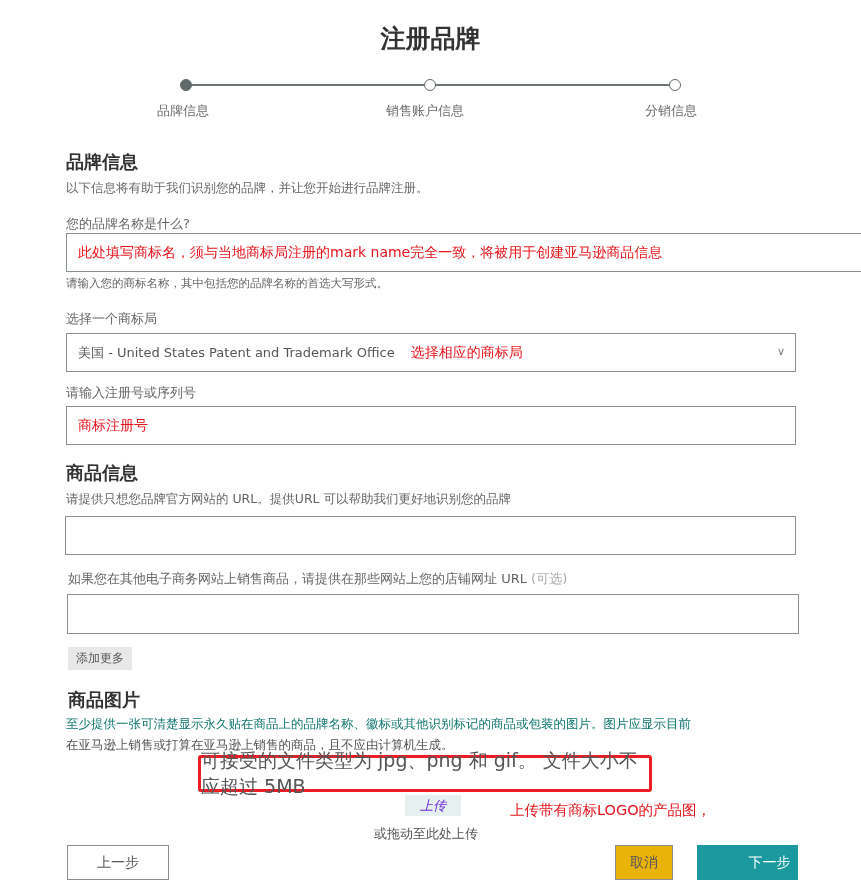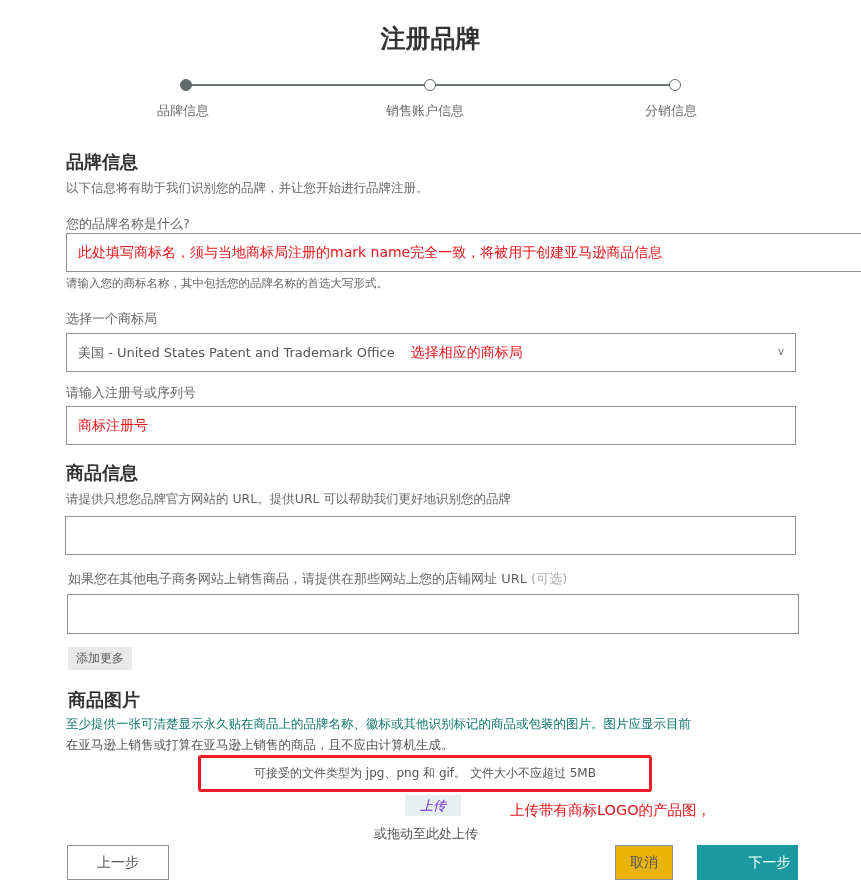--- a/index.html
+++ b/index.html
@@ -19,21 +19,21 @@
   .label { position: absolute; left: 66px; font-size: 13px; color: #666; }
   .hint { position: absolute; left: 66px; font-size: 11.5px; color: #666; }
 
   .field { position: absolute; border: 1px solid #8a9191; background: #fff; display: flex; align-items: center; padding-left: 11px; font-size: 14px; }
   .red { color: #e8141b; }
   .select-text { color: #555; font-size: 13px; margin-right: 16px; }
   .chevron { position: absolute; right: 10px; top: 11px; color: #777; font-size: 11px; }
 
   .add-more { position: absolute; left: 68px; top: 647px; width: 64px; height: 23px; background: #e8e8e8; font-size: 12px; color: #555; display: flex; align-items: center; justify-content: center; }
 
-  .filetypes { position: absolute; left: 198px; top: 755px; width: 454px; height: 37px; border: 3px solid #ee1c24; border-radius: 3px; display: flex; align-items: center; justify-content: center; font-size: 12px; color: #555; }
+  .filetypes { position: absolute; left: 198px; top: 755px; width: 454px; height: 37px; border: 3px solid #ee1c24; border-radius: 3px; display: flex; align-items: center; justify-content: center; font-size: 19px; color: #555; }
   .upload-btn { position: absolute; left: 405px; top: 795px; width: 56px; height: 21px; background: #e6f0f0; font-size: 13px; color: #6d28d9; display: flex; align-items: center; justify-content: center; font-style: italic; }
   .drag-text { position: absolute; left: 374px; top: 825px; font-size: 13px; color: #555; }
   .note { position: absolute; left: 510px; top: 799px; font-size: 14.5px; line-height: 22px; color: #e8141b; }
 
   .btn { position: absolute; display: flex; align-items: center; justify-content: center; font-size: 14px; }
   .btn-prev { left: 67px; top: 845px; width: 102px; height: 35px; border: 1px solid #8a9191; color: #555; background: #fff; }
   .btn-cancel { left: 615px; top: 845px; width: 58px; height: 35px; border: 1px solid #8a9191; color: #555; background: #eab308; }
   .btn-next { left: 697px; top: 845px; width: 101px; height: 35px; background: #1a9a9f; color: #fff; padding-left: 44px; }
 </style>
 </head>

